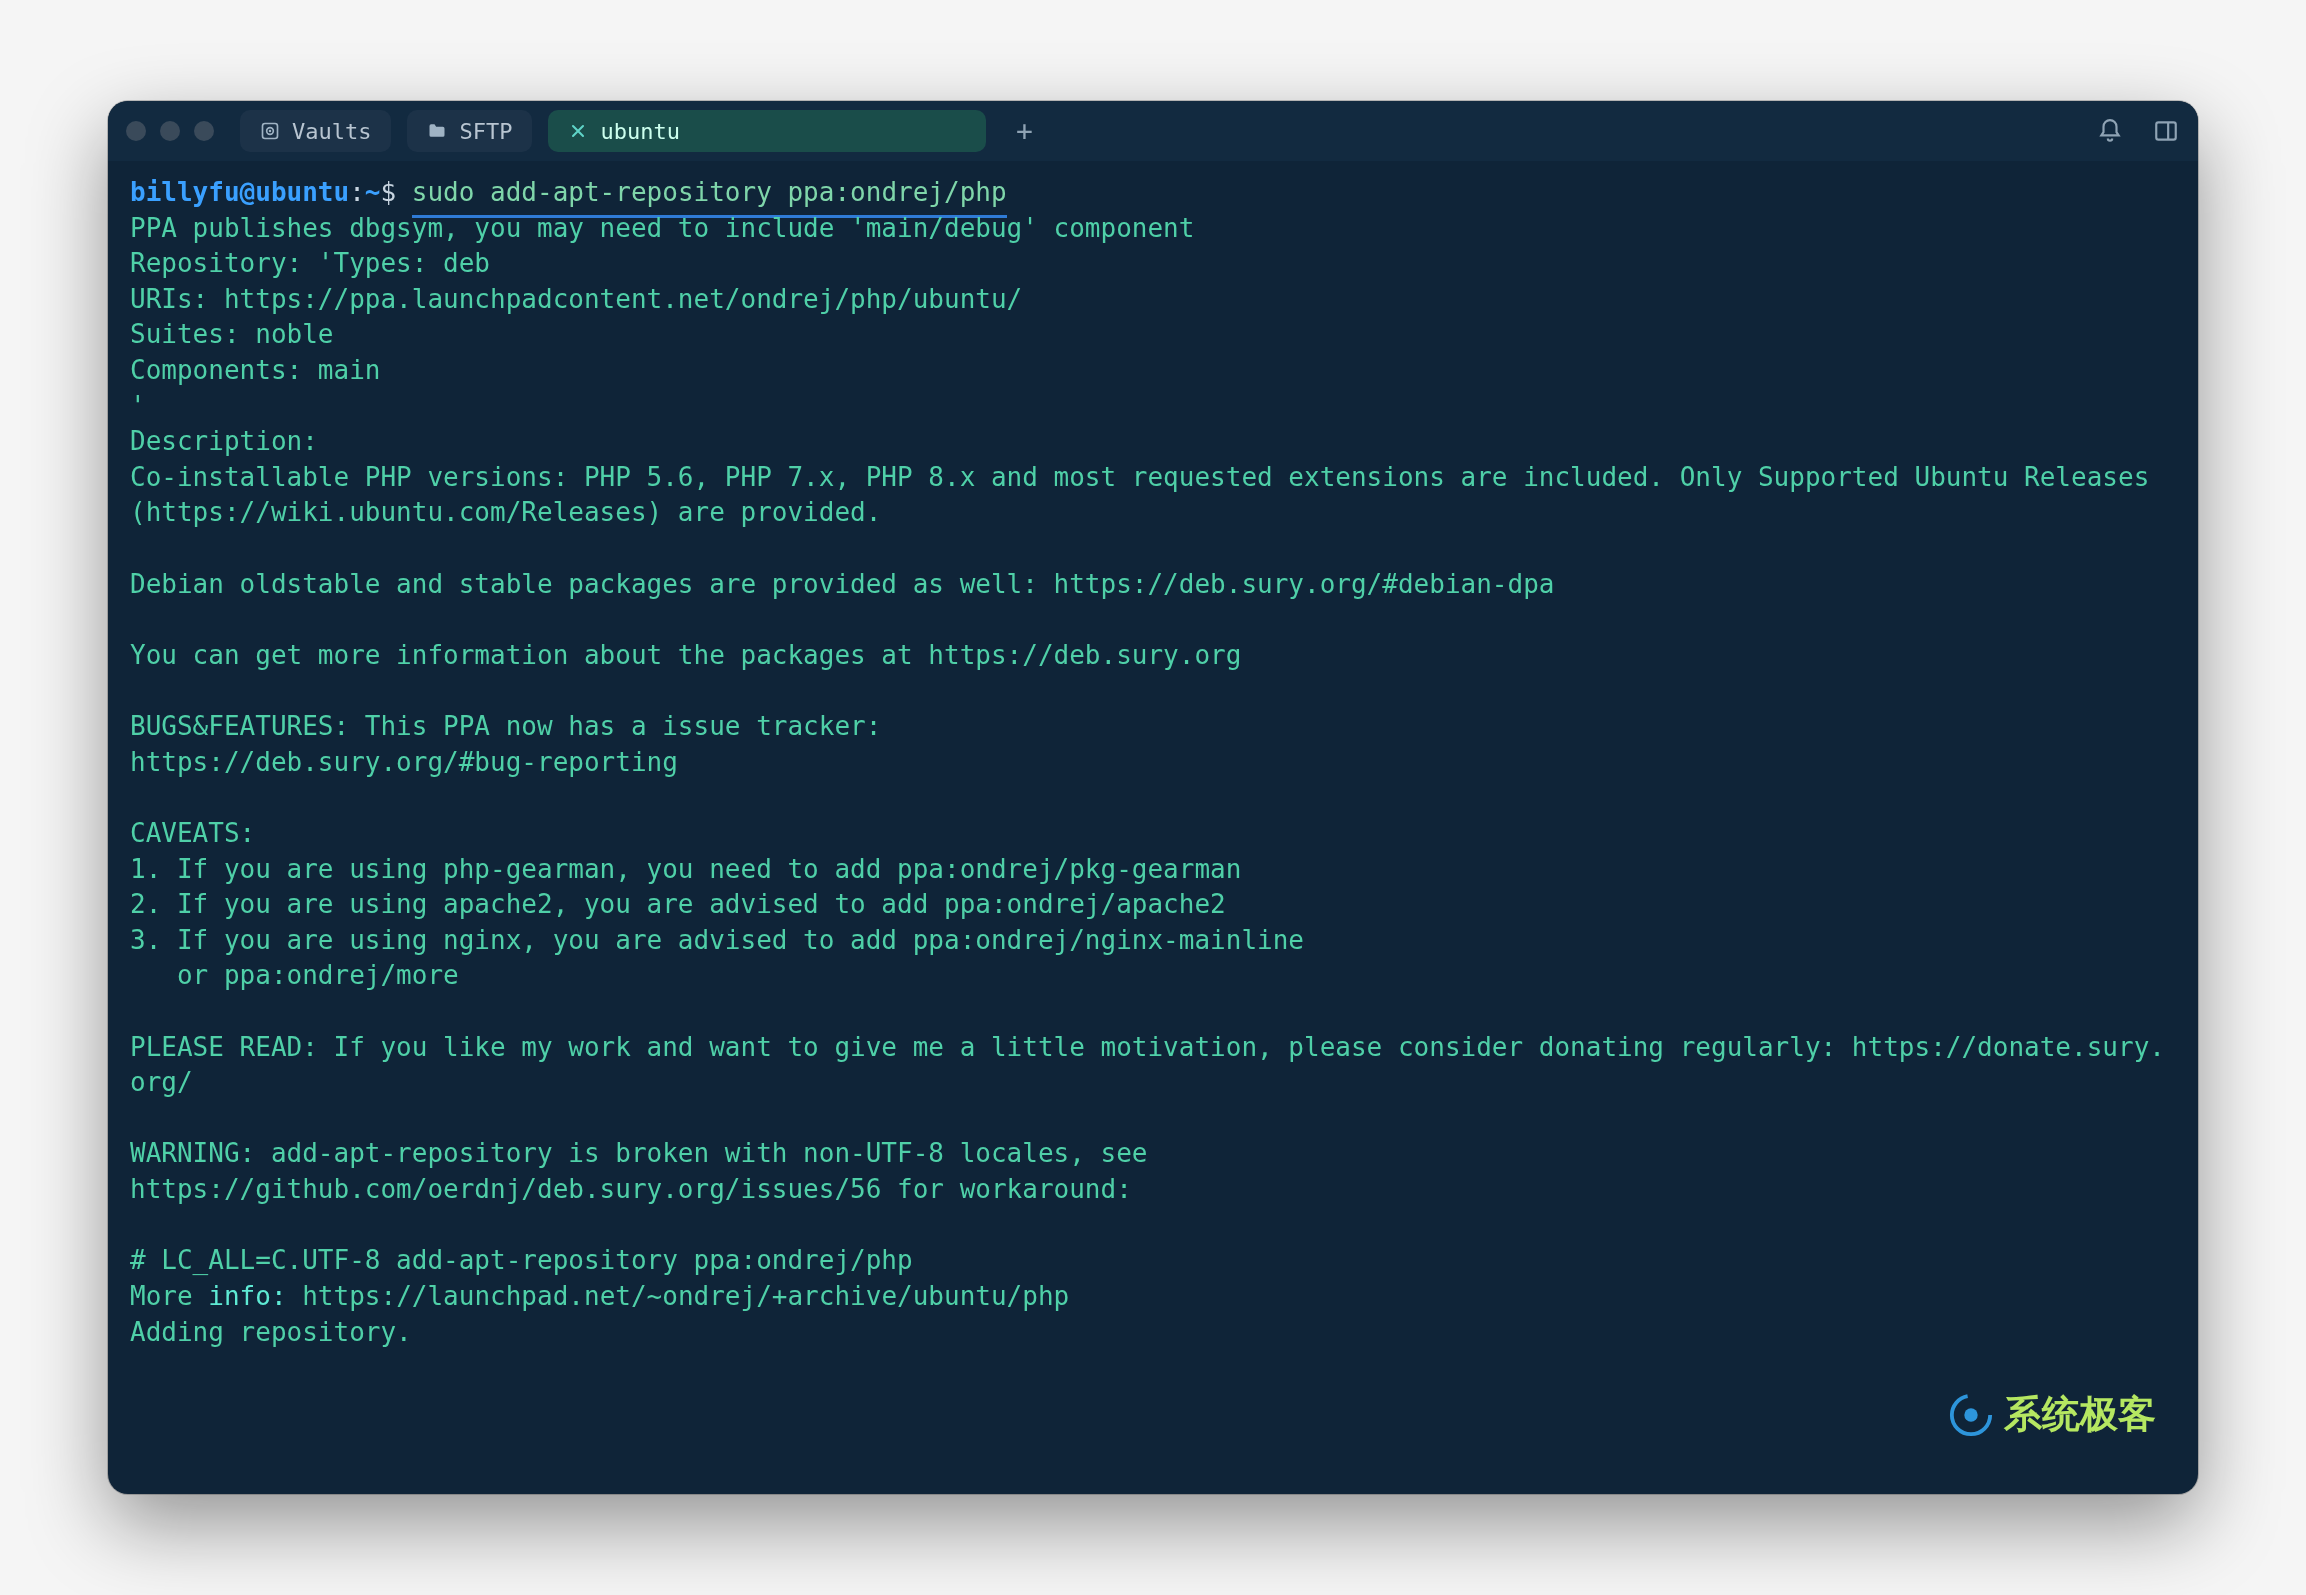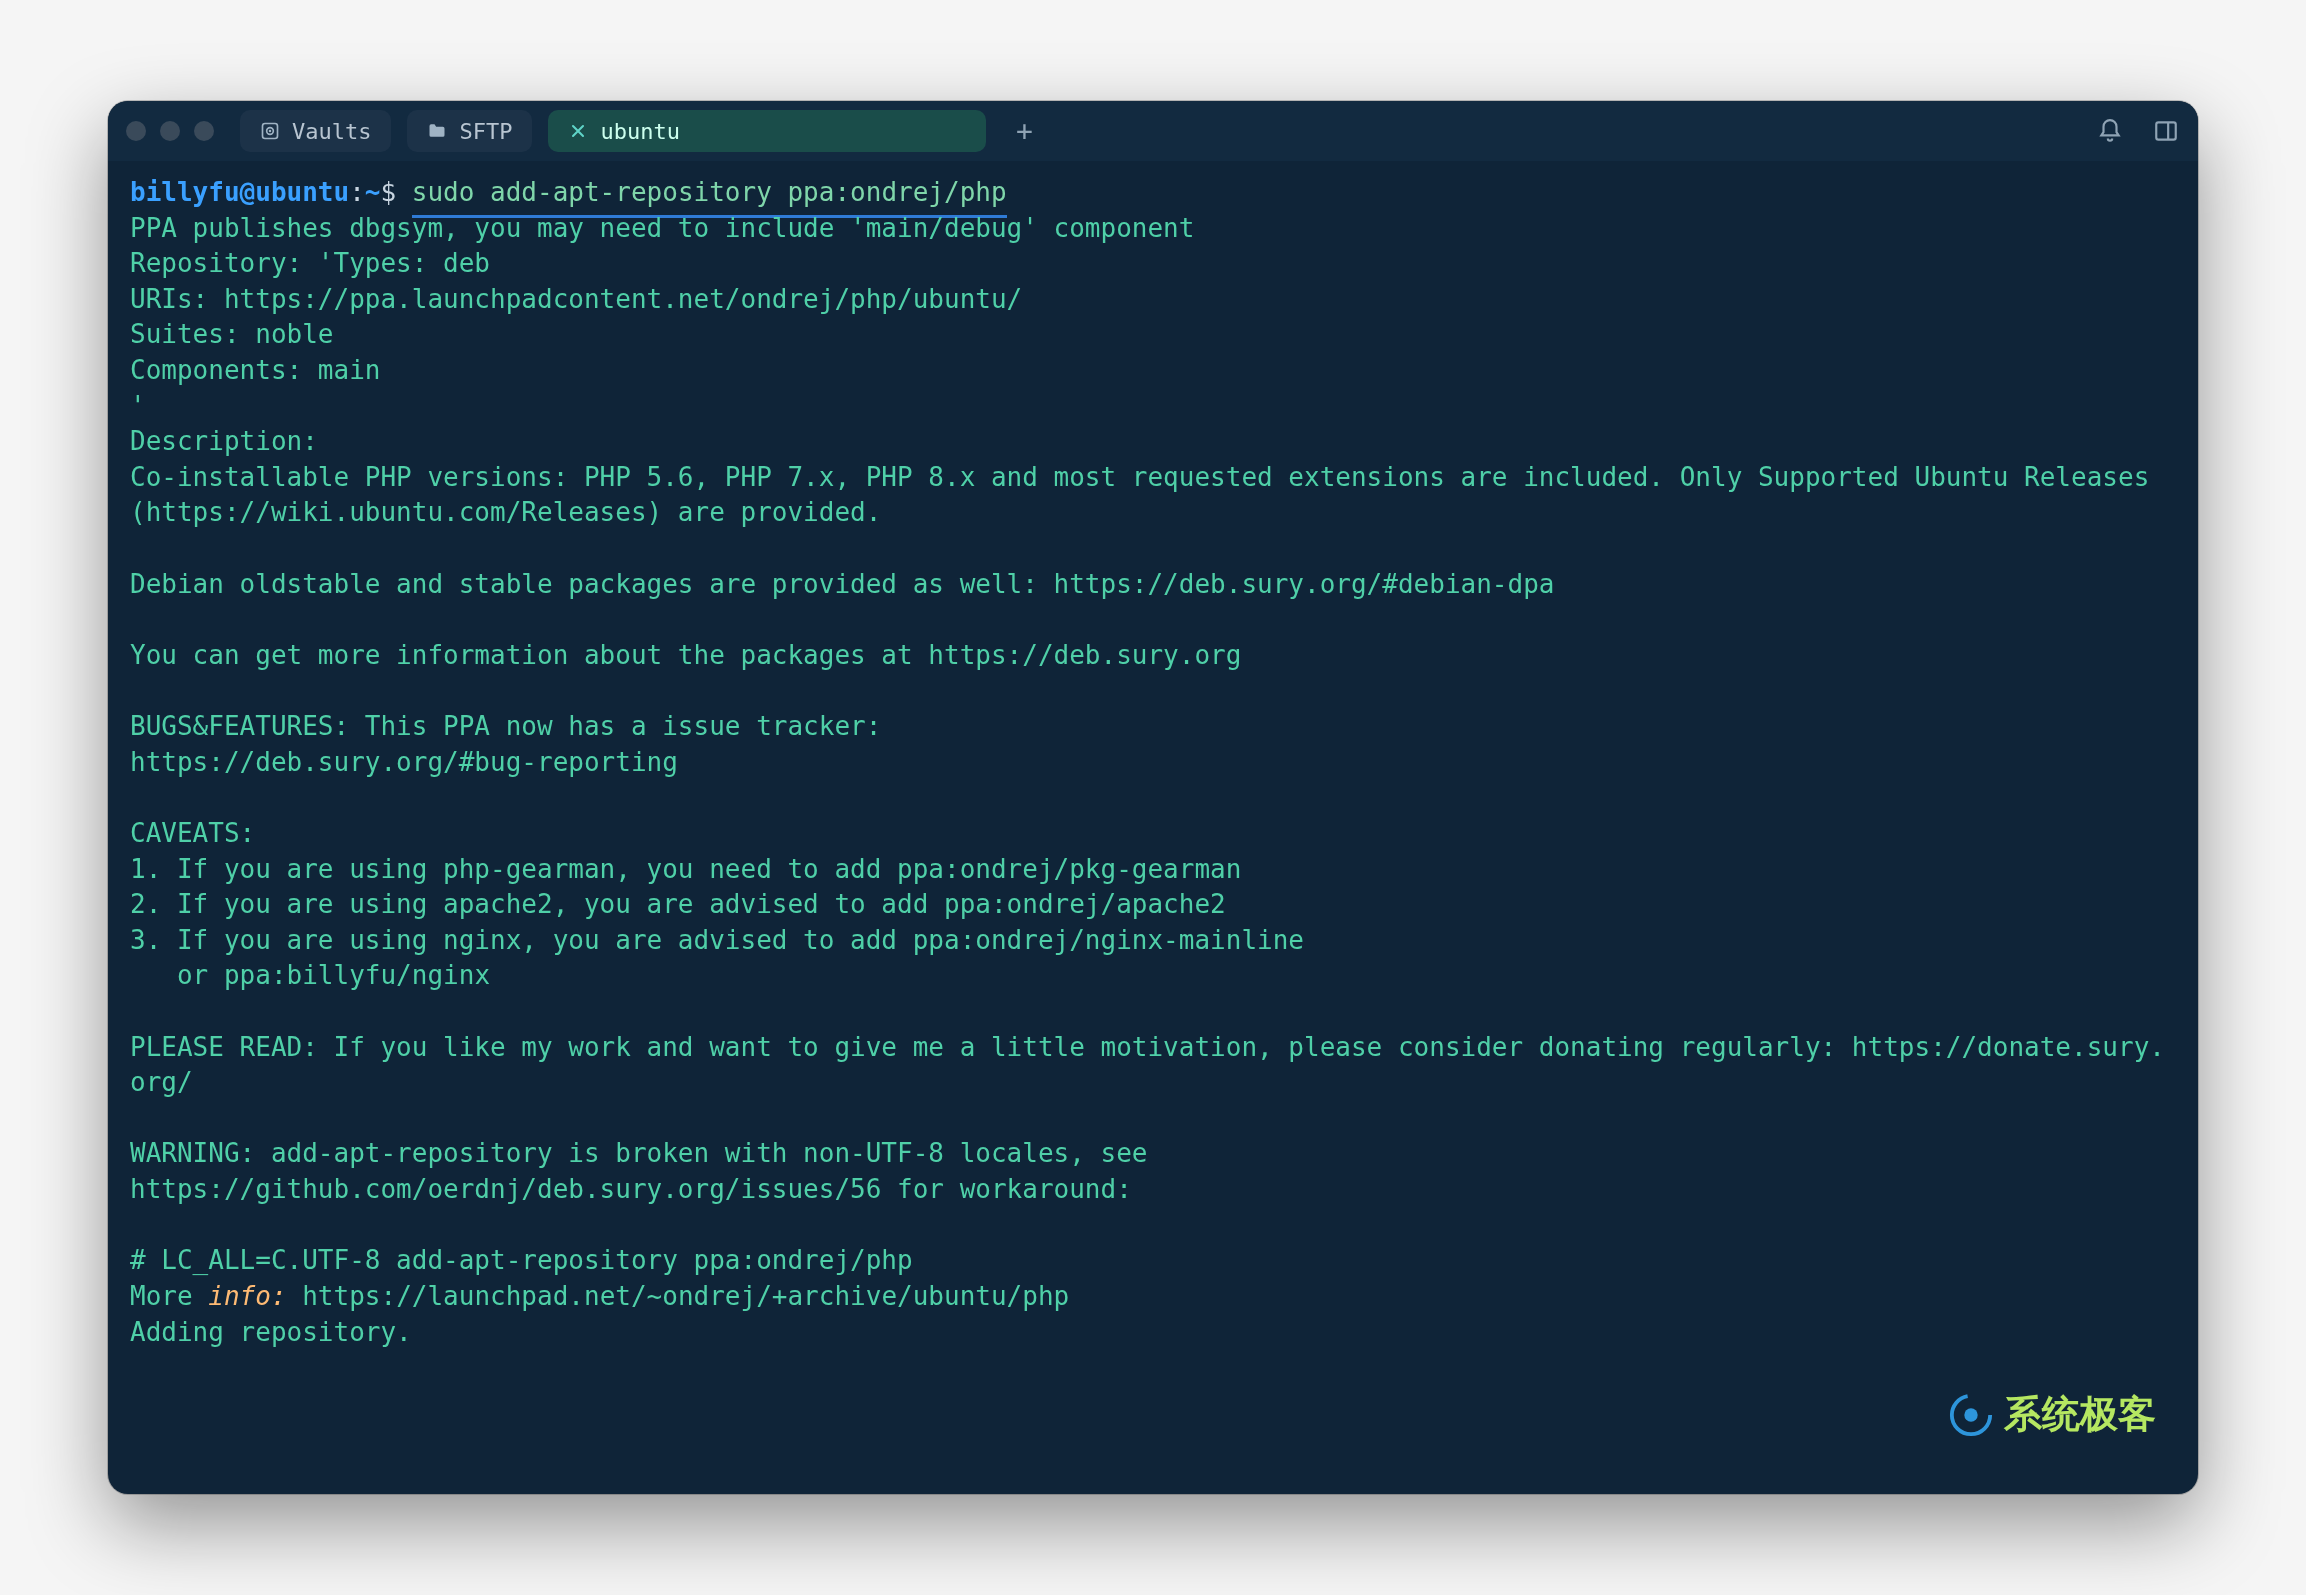--- a/index.html
+++ b/index.html
@@ -56,21 +56,21 @@
     flex:1; padding: 14px 22px 20px 22px;
     font-size: 26px; line-height: 1.37;
     white-space: pre-wrap; word-break: break-all;
     color:#4fd0a8; overflow:hidden;
   }
   .prompt-user { color:#3aa0ff; font-weight:600; }
   .prompt-sep  { color:#c7d4e0; }
   .prompt-path { color:#3aa0ff; font-weight:600; }
   .prompt-sym  { color:#c7d4e0; }
   .cmd { color:#7fd6aa; border-bottom:3px solid #2f7bd6; padding-bottom:8px; }
-  .kw { color:#fdba74;font-style:italic; }
+  .kw { color:#5eead4; }
   .watermark {
     position:absolute; right:42px; bottom:54px;
     color:#bef264; font-size:38px; font-weight:700;
     display:flex; align-items:center; gap:10px; opacity:.95;
     font-family: -apple-system, "PingFang SC", sans-serif;
   }
   .watermark svg { width:46px; height:46px; }
 </style>
 </head>
 <body>
@@ -145,21 +145,21 @@
 <span></span>
 <span>You can get more information about the packages at https://deb.sury.org</span>
 <span></span>
 <span>BUGS&amp;FEATURES: This PPA now has a issue tracker:</span>
 <span>https://deb.sury.org/#bug-reporting</span>
 <span></span>
 <span>CAVEATS:</span>
 <span>1. If you are using php-gearman, you need to add ppa:ondrej/pkg-gearman</span>
 <span>2. If you are using apache2, you are advised to add ppa:ondrej/apache2</span>
 <span>3. If you are using nginx, you are advised to add ppa:ondrej/nginx-mainline</span>
-<span>   or ppa:billyfu/nginx</span>
+<span>   or ppa:ondrej/more</span>
 <span></span>
 <span>PLEASE READ: If you like my work and want to give me a little motivation, please consider donating regularly: https://donate.sury.org/</span>
 <span></span>
 <span>WARNING: add-apt-repository is broken with non-UTF-8 locales, see</span>
 <span>https://github.com/oerdnj/deb.sury.org/issues/56 for workaround:</span>
 <span></span>
 <span># LC_ALL=C.UTF-8 add-apt-repository ppa:ondrej/php</span>
 <span><span>More </span><span class="kw">info:</span><span> https://launchpad.net/~ondrej/+archive/ubuntu/php</span></span>
 <span>Adding repository.</span></div>
 

